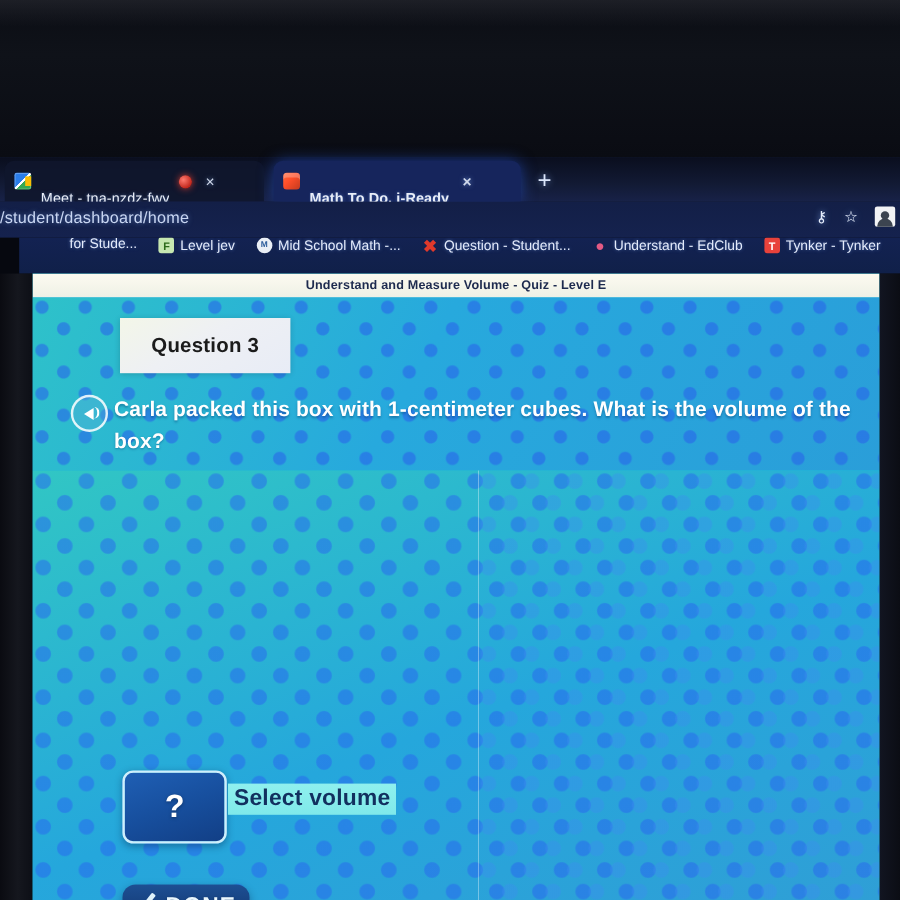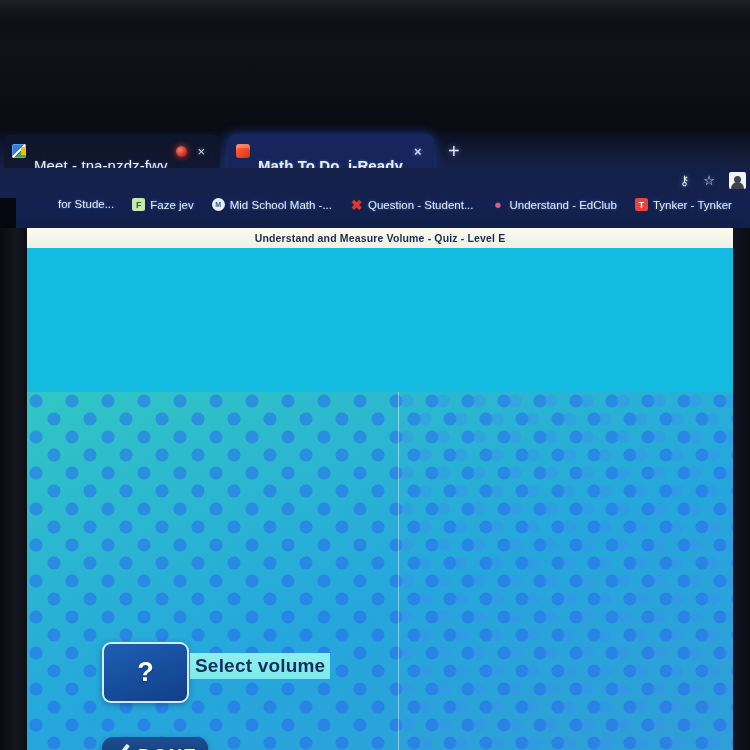--- a/index.html
+++ b/index.html
@@ -24,21 +24,21 @@
   
   .tabstrip{position:absolute;left:0;top:131px;width:750px;height:37px;
     background:#16213d;}
   .tabstrip .glow{position:absolute;inset:0;
     background:linear-gradient(180deg,rgba(10,14,30,1) 0%,rgba(18,26,52,1) 60%,rgba(24,34,72,1) 100%);}
   .tab{position:absolute;top:3px;height:34px;border-radius:8px 8px 0 0;
     display:flex;align-items:center;gap:8px;padding:0 8px;box-sizing:border-box;}
   .tab.inactive{left:4px;width:216px;background:rgba(16,22,44,0.9);}
   .tab.active{left:228px;width:206px;background:#16255c;
     box-shadow:0 0 12px rgba(40,90,220,.55);font-weight:bold;}
-  .tab .title{font-size:15px;color:#e9eef8;white-space:nowrap;overflow:hidden;
+  .tab .title{font-size:12px;color:#e9eef8;white-space:nowrap;overflow:hidden;
     text-overflow:ellipsis;letter-spacing:.1px;text-shadow:0 0 3px rgba(120,170,255,.5);margin-top:28px;}
   .fav{width:14px;height:14px;flex:0 0 14px;border-radius:2px;position:relative;}
   .fav-meet{background:
      linear-gradient(135deg,#2b7de9 0%,#2b7de9 45%,#ffffff 45%,#ffffff 55%,#34a853 55%);
      box-shadow:inset 0 0 0 1px rgba(255,255,255,.25);}
   .fav-meet:after{content:"";position:absolute;right:0;top:3px;width:5px;height:8px;
      background:#fbbc05;}
   .fav-cube{background:linear-gradient(135deg,#ff6a3d 0%,#ff4f2a 40%,#c23a1e 100%);
      border-radius:3px;box-shadow:inset 0 4px 0 rgba(255,255,255,.25);}
   .rec-dot{width:11px;height:11px;border-radius:50%;
@@ -164,37 +164,38 @@
     </div>
     <div class="tab active">
       <span class="fav fav-cube"></span>
       <span class="title">Math To Do, i-Ready</span>
       <span class="tab-x">×</span>
     </div>
     <div class="newtab">+</div>
   </div>
 
   <div class="omnirow">
+    <div class="url">/student/dashboard/home</div>
     <div class="omni-icons">
       <span class="ic">⚷</span>
       <span class="ic">☆</span>
       <span class="avatar">
         <span class="head"></span>
           <span class="body"></span>
       </span>
     </div>
   </div>
 
   <div class="bookmarks">
     <div class="bm">
       <span class="lbl">for Stude...</span>
     </div>
     <div class="bm">
       <span class="bmico green">F</span>
-      <span class="lbl">Faze jev</span>
+      <span class="lbl">Level jev</span>
     </div>
     <div class="bm">
       <span class="bmico globe">M</span>
       <span class="lbl">Mid School Math -...</span>
     </div>
     <div class="bm">
       <span class="bmico edg">✖</span>
       <span class="lbl">Question - Student...</span>
     </div>
     <div class="bm">
@@ -210,20 +211,30 @@
       <span class="lbl">3rd Period |</span>
     </div>
   </div>
 
   <div class="page">
 
     <div class="lessonbar">
       <span class="t">Understand and Measure Volume - Quiz - Level E</span>
     </div>
 
+    <div class="qregion">
+      <div class="qbadge">
+        <span class="t">Question 3</span>
+      </div>
+      <div class="speaker">
+        <span class="cone"></span>
+          <span class="wv"></span>
+      </div>
+      <div class="qtext">Carla packed this box with 1-centimeter cubes. What is the volume of the box?</div>
+    </div>
 
     <div class="work">
 
       <div class="diagrampanel"></div>
 
       <div class="qbox">
         <span class="q">?</span>
       </div>
 
       <div class="selunits">Select volume</div>

